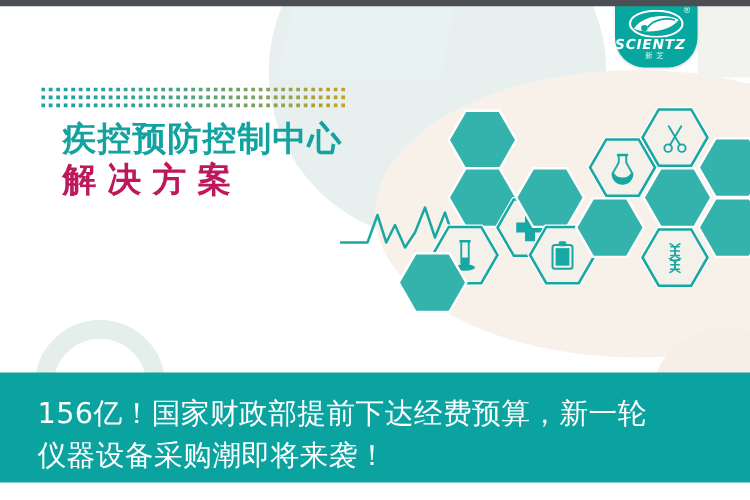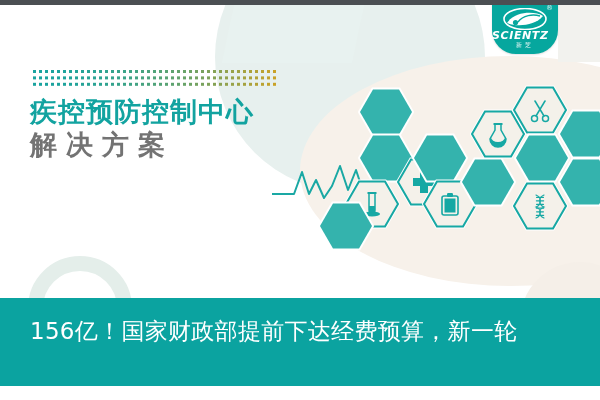--- a/index.html
+++ b/index.html
@@ -112,23 +112,24 @@
     z-index:20;
     width:340px;
   }
   .hl-line{
     font-family:"DejaVu Sans","Liberation Sans",sans-serif;
     font-weight:bold;
     font-size:27px;
     line-height:33px;
     letter-spacing:1px;
     white-space:nowrap;
+    margin-left:20px;
   }
   .hl-teal{color:#12a3a0;}
-  .hl-dark{color:#737373;letter-spacing:9px;}
+  .hl-dark{color:#be185d;letter-spacing:9px;}
 
   
   .ecg{position:absolute;left:272px;top:160px;width:120px;height:46px;z-index:13;}
 
   
   .hexwrap{position:absolute;left:0;top:0;width:600px;height:400px;z-index:15;}
 
   
   .banner{
     position:absolute;left:0;top:298px;
@@ -422,16 +423,17 @@
         <g>
           <polygon points="614.2,182.0 600.1,206.4 571.9,206.4 557.8,182.0 571.9,157.6 600.1,157.6" fill="#ffffff"></polygon>
           <polygon points="612.0,182.0 599.0,204.5 573.0,204.5 560.0,182.0 573.0,159.5 599.0,159.5" fill="#34b3ad"></polygon>
         </g>
       </g>
   </svg>
 
   <div class="banner">
     <div class="banner-text">
       <div>156亿！国家财政部提前下达经费预算，新一轮</div>
+      <div>仪器设备采购潮即将来袭！</div>
     </div>
   </div>
 
 </div>
 
 </body></html>

